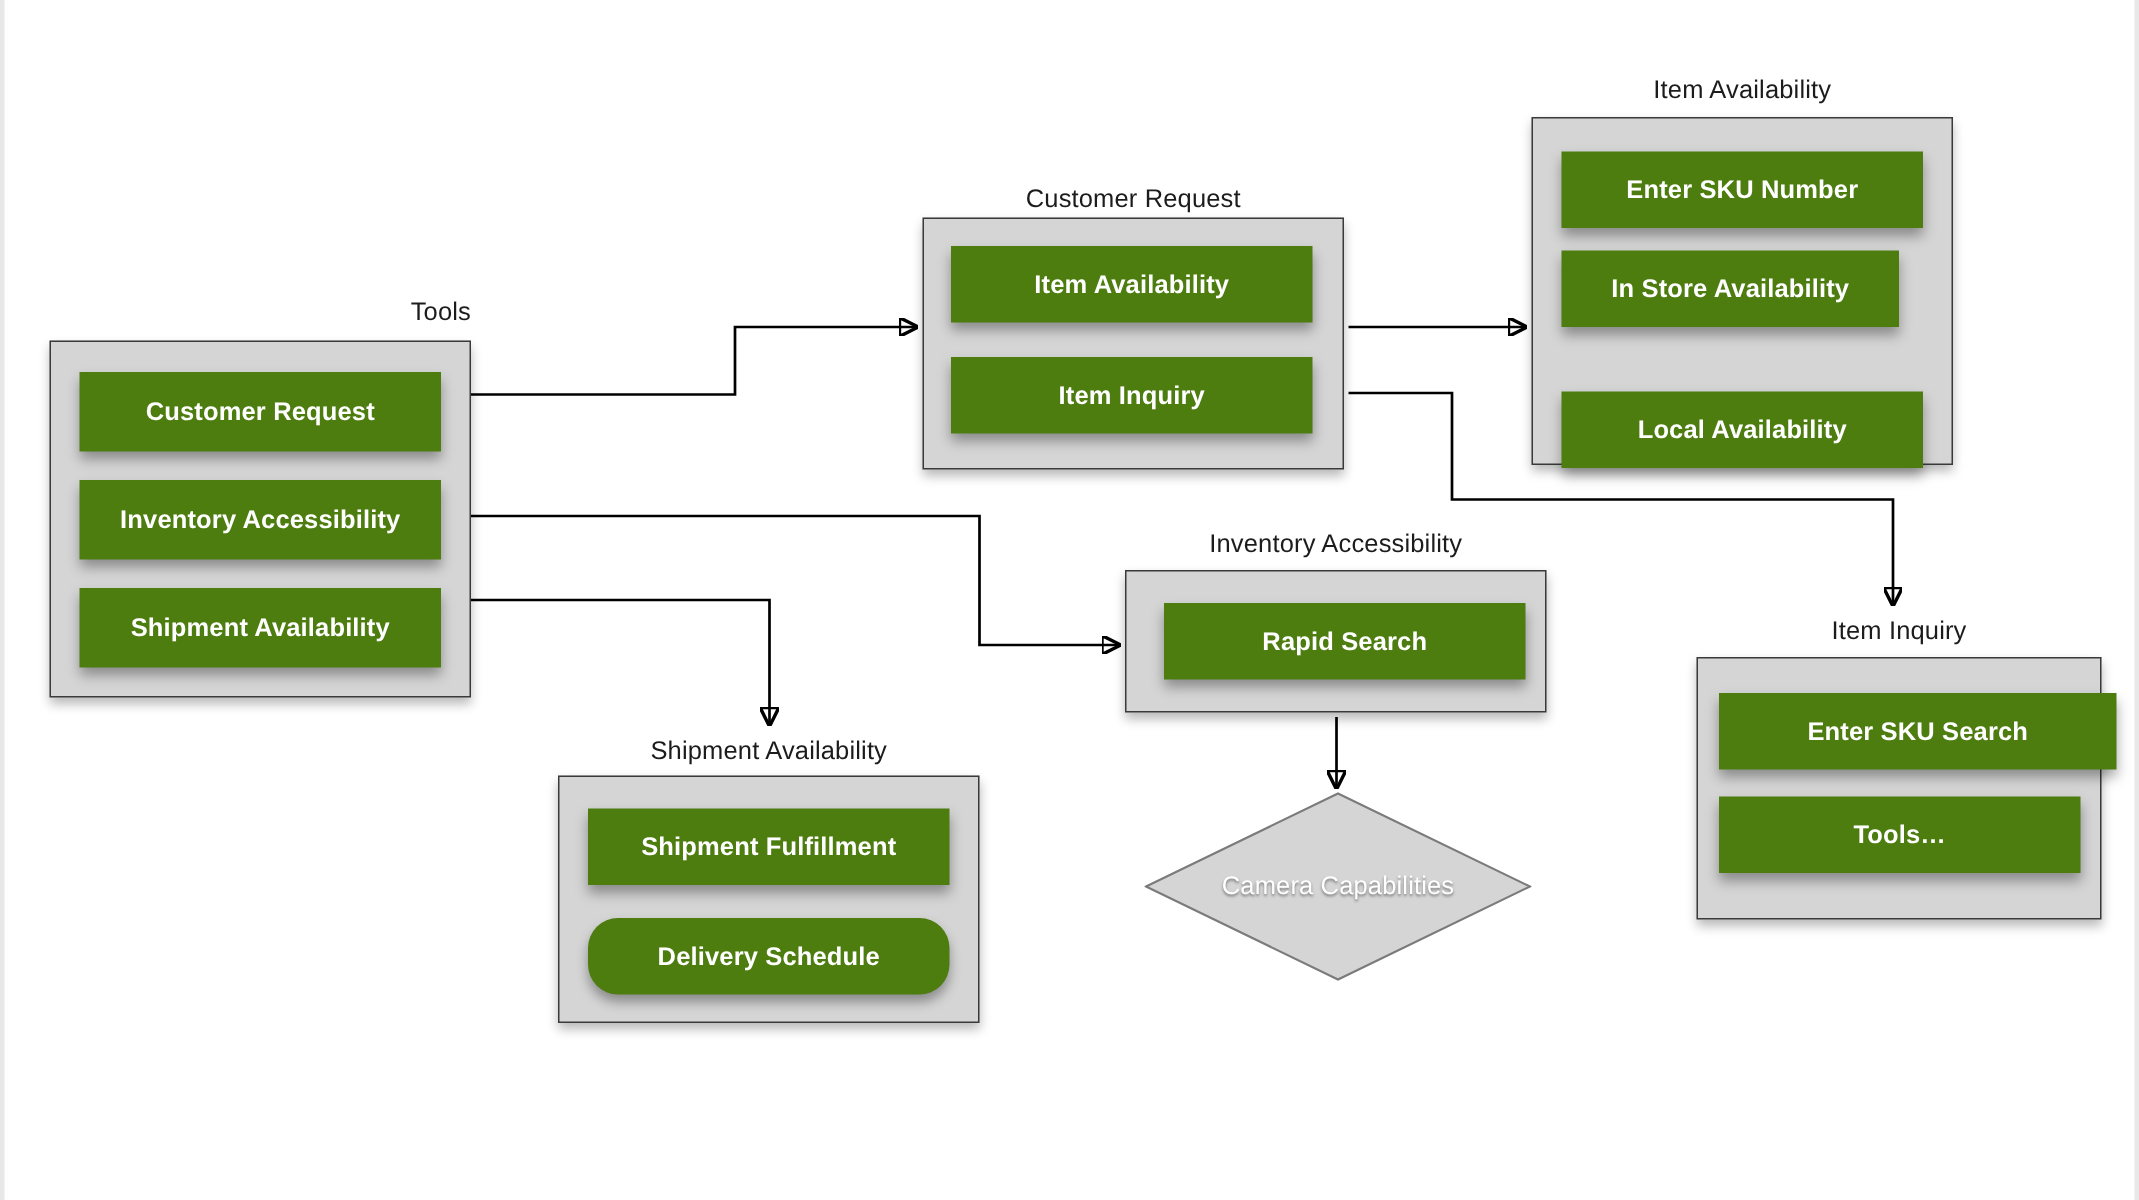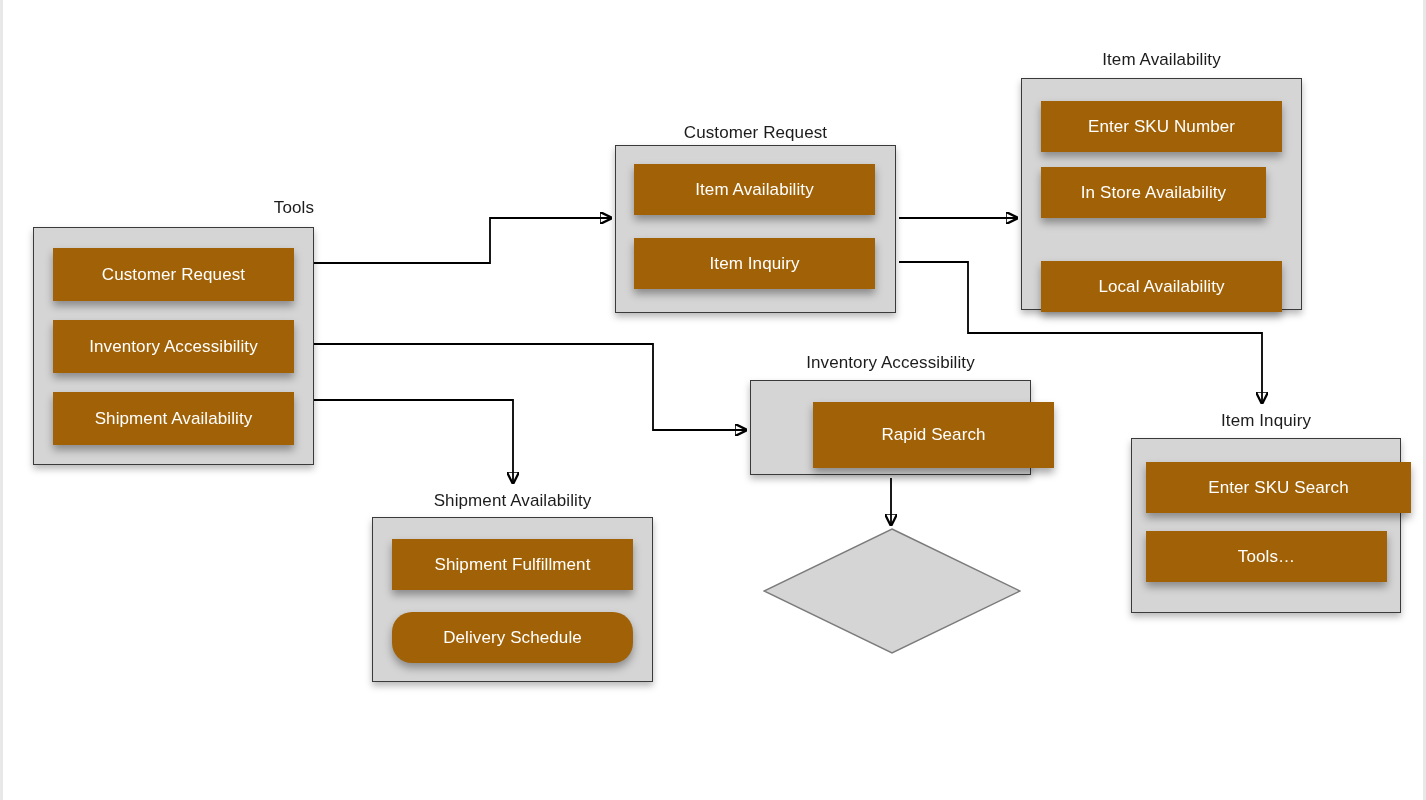--- a/index.html
+++ b/index.html
@@ -32,29 +32,30 @@
     position: absolute;
     font-size: 17px;
     color: #1c1c1c;
     text-align: center;
     white-space: nowrap;
     letter-spacing: 0.1px;
   }
   
   .item {
     position: absolute;
-    background: #a16207;
+    background: #4d7c0f;
     color: #ffffff;
     font-size: 17px;
     display: flex;
     align-items: center;
     justify-content: center;
     box-sizing: border-box;
     box-shadow: 0 5px 8px rgba(0,0,0,0.35);
     letter-spacing: 0.1px;
+    font-weight: bold;
   }
   
   .diamond-wrap {
     position: absolute;
   }
   .diamond-wrap svg { display: block; }
   .diamond-label {
     position: absolute;
     left: 0;
     right: 0;
@@ -113,25 +114,26 @@
       <div class="group" style="left: 1018px; top: 78px; width: 281px; height: 232px;"></div>
       <div class="item" style="left: 1038px; top: 101px; width: 241px; height: 51px;">Enter SKU Number</div>
       <div class="item" style="left: 1038px; top: 167px; width: 225px; height: 51px;">In Store Availability</div>
       <div class="item" style="left: 1038px; top: 241px; width: 241px; height: 51px; margin-top: 20px;">Local Availability</div>
       <div class="group-title" style="left: 1128px; top: 411px; width: 270px;">Item Inquiry</div>
       <div class="group" style="left: 1128px; top: 438px; width: 270px; height: 175px;"></div>
       <div class="item" style="left: 1143px; top: 462px; width: 265px; height: 51px;">Enter SKU Search</div>
       <div class="item" style="left: 1143px; top: 531px; width: 241px; height: 51px;">Tools…</div>
       <div class="group-title" style="left: 747px; top: 353px; width: 281px;">Inventory Accessibility</div>
       <div class="group" style="left: 747px; top: 380px; width: 281px; height: 95px;"></div>
-      <div class="item" style="left: 810px; top: 402px; width: 241px; height: 66px;">Rapid Search</div>
+      <div class="item" style="left: 773px; top: 402px; width: 241px; height: 51px;">Rapid Search</div>
       <div class="group-title" style="left: 369px; top: 491px; width: 281px;">Shipment Availability</div>
       <div class="group" style="left: 369px; top: 517px; width: 281px; height: 165px;"></div>
       <div class="item" style="left: 389px; top: 539px; width: 241px; height: 51px;">Shipment Fulfillment</div>
       <div class="item" style="left: 389px; top: 612px; width: 241px; height: 51px; border-radius: 20px;">Delivery Schedule</div>
       <div class="diamond-wrap" style="left: 760px; top: 528px; width: 258px; height: 126px;">
         <svg width="258" height="126" viewBox="0 0 258 126">
           <polygon points="129,1 257,63 129,125 1,63" fill="#d5d5d5" stroke="#7b7b7b" stroke-width="1.4"></polygon>
         </svg>
+        <div class="diamond-label">Camera Capabilities</div>
       </div>
     </div>
 
 </div>
 
 </body></html>

